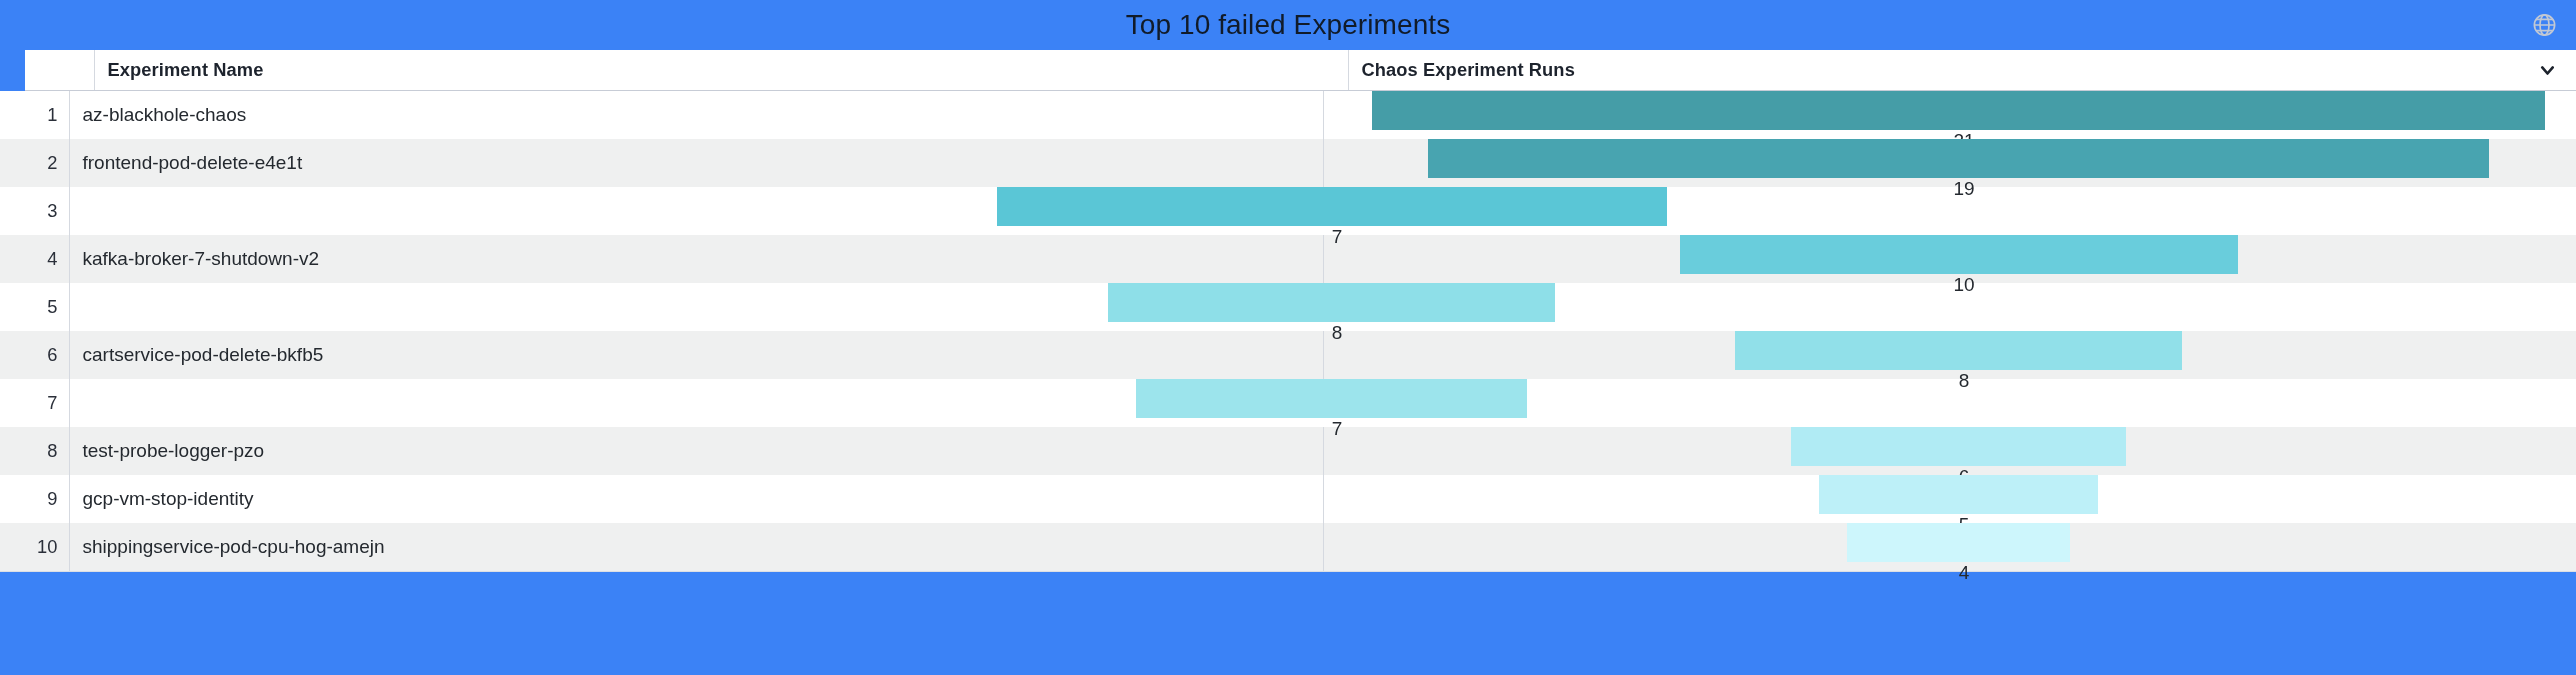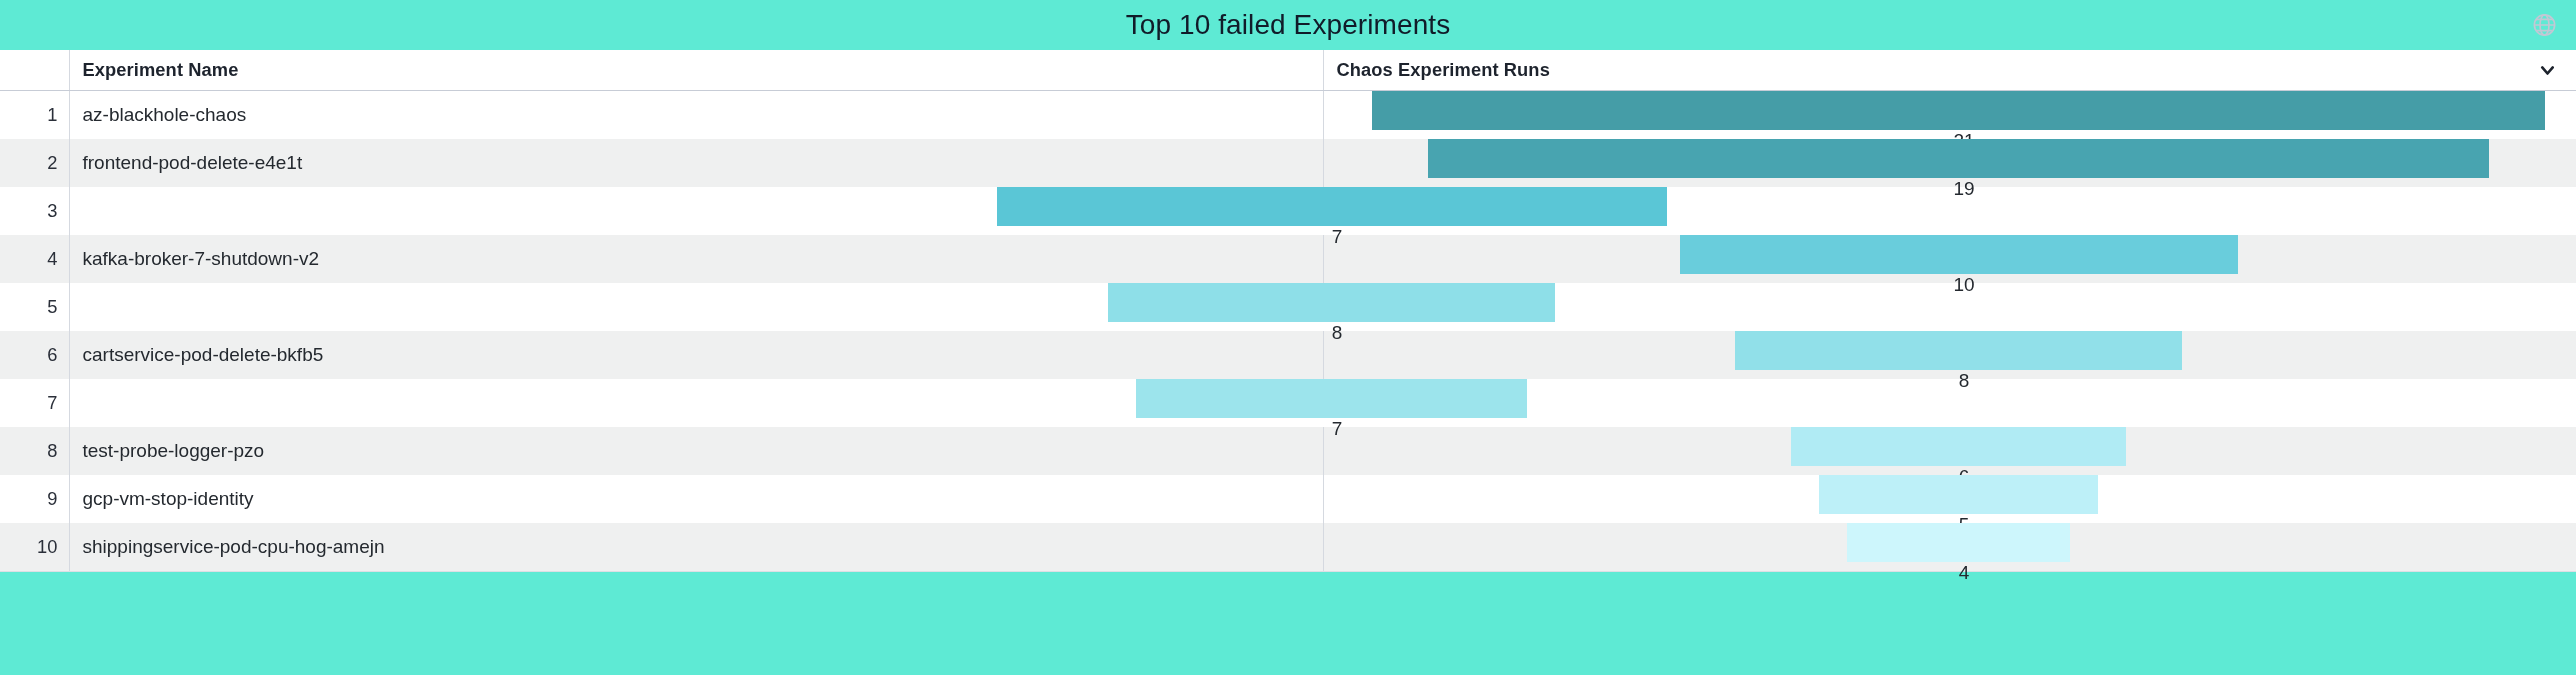--- a/index.html
+++ b/index.html
@@ -9,21 +9,21 @@
     height: 675px;
     background: #ffffff;
     font-family: "Liberation Sans", sans-serif;
     -webkit-font-smoothing: antialiased;
   }
 
   .panel {
     position: relative;
     width: 2576px;
     height: 675px;
-    background: #5eead4;
+    background: #3b82f6;
     overflow: hidden;
   }
 
   
   .panel-header {
     position: relative;
     height: 50px;
     display: flex;
     align-items: center;
     justify-content: center;
@@ -58,20 +58,21 @@
     width: 100%;
   }
 
   .thead {
     position: relative;
     display: flex;
     align-items: center;
     height: 41px;
     border-bottom: 1.9px solid #c7ccd6;
     background: #ffffff;
+    margin-left: 25px;
   }
 
   .col-idx {
     width: 69px;
     flex: 0 0 69px;
     height: 100%;
   }
 
   .col-name {
     flex: 0 0 1254px;

